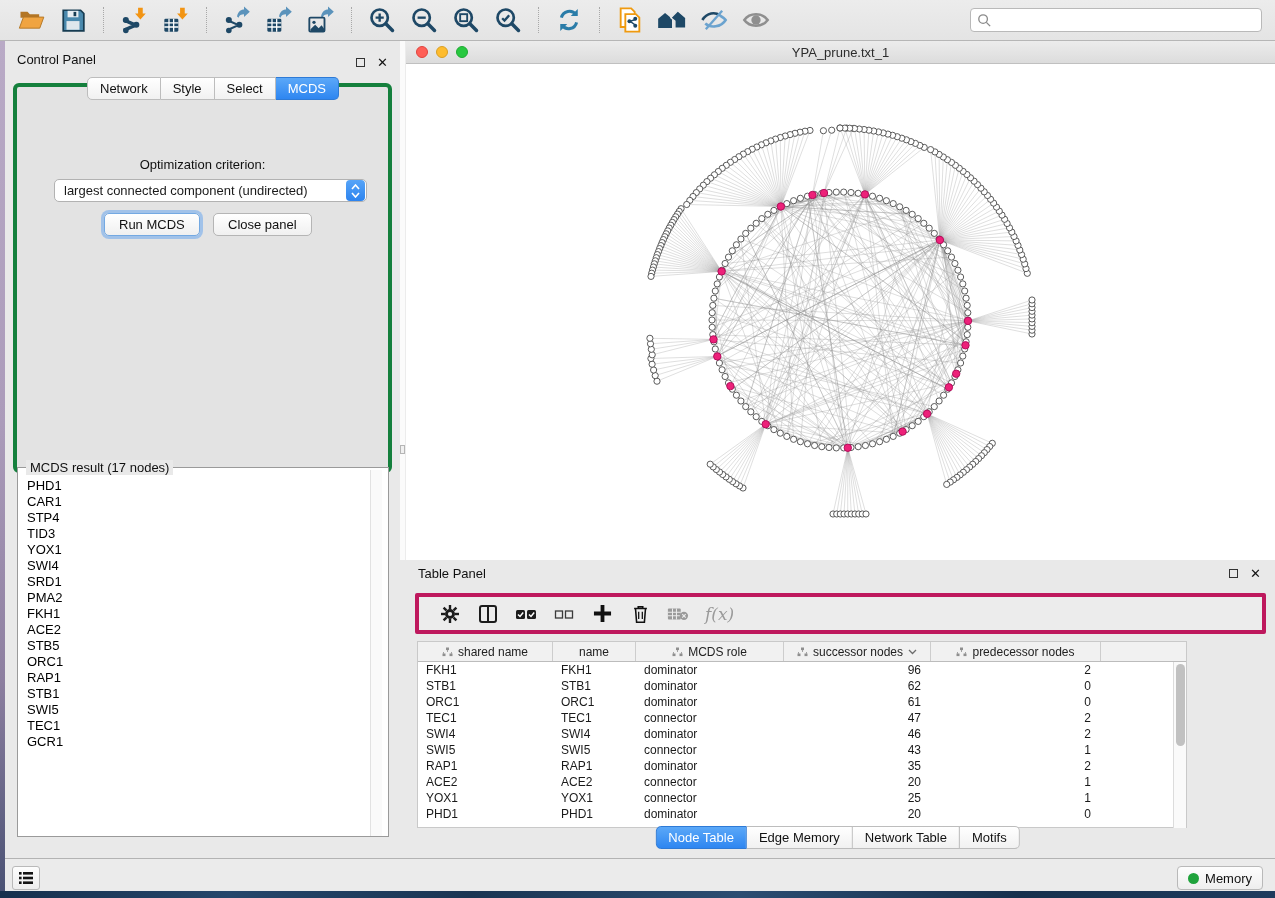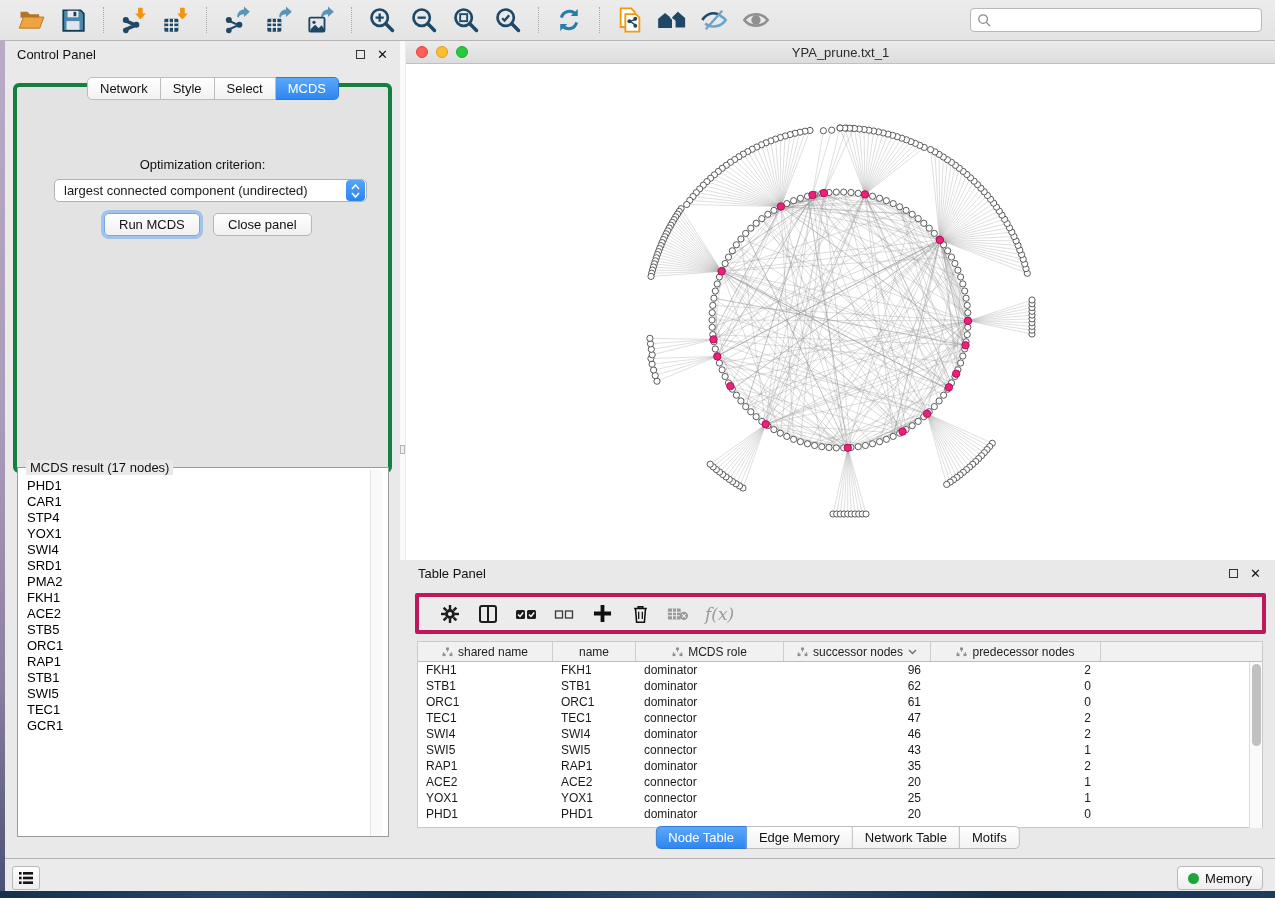--- a/index.html
+++ b/index.html
@@ -13,21 +13,21 @@
 
   
   #main-toolbar { left:0; top:0; width:1275px; height:41px; background:linear-gradient(#ececec,#e4e4e4); border-bottom:1px solid #b6b6b6; display:flex; align-items:center; padding-left:10px; }
   .tb-btn { width:30px; height:30px; display:flex; align-items:center; justify-content:center; margin:0 6px; }
   .tb-sep { width:1px; height:26px; border-left:1px dotted #a8a8a8; margin:0 9px; }
   #quick-search { position:absolute; right:13px; top:8px; width:292px; height:24px; background:#fff; border:1px solid #b9b9b9; border-radius:4px; display:flex; align-items:center; padding-left:6px; }
   #quick-search input { border:none; outline:none; flex:1; font-size:12px; background:transparent; }
 
   
   #control-panel { left:5px; top:41px; width:395px; height:817px; background:#e9e9e9; }
-  .panel-head { height:26px; display:flex; align-items:center; padding:0 12px; }
+  .panel-head { height:26px; display:flex; align-items:flex-end; padding:0 12px; }
   .panel-title { font-size:13px; color:#111; flex:1; }
   .float-box { width:9px; height:9px; border:1.5px solid #333; margin-right:12px; }
   .close-x { font-weight:bold; font-size:13px; color:#111; line-height:9px; }
   #cp-tabpanel { position:absolute; left:8px; top:42px; width:379px; height:390px; background:#e3e3e3; border:4px solid #15803d; border-radius:6px; }
   .segctl { position:absolute; display:flex; }
   #cp-tabs { left:70px; top:-10px; }
   .seg { padding:3px 12px; background:linear-gradient(#ffffff,#f1f1f1); border:1px solid #bdbdbd; border-left-width:0; font-size:13px; color:#111; }
   .seg:first-child { border-left-width:1px; border-radius:5px 0 0 5px; }
   .seg:last-child { border-radius:0 5px 5px 0; }
   .seg.selected { background:linear-gradient(#5ba8f8,#2e86f1); color:#fff; border-color:#2e7ad6; }
@@ -58,21 +58,21 @@
   .light.green { background:#28c840; border:1px solid #1faa33; }
   #net-title { position:absolute; left:0; right:0; text-align:center; font-size:13px; color:#2c2c2c; pointer-events:none; }
   #net-canvas { position:absolute; left:0; top:23px; width:869px; height:496px; background:#fff; }
 
   
   #table-panel { left:400px; top:560px; width:875px; height:298px; background:#e9e9e9; }
   #tp-head { height:26px; display:flex; align-items:center; padding:0 14px 0 18px; }
   #tp-toolbar { position:absolute; left:15px; top:33px; width:851px; height:41px; background:#ececec; border:4px solid #be185d; border-radius:2px; display:flex; align-items:center; padding-left:14px; }
   .tt-btn { width:34px; height:30px; display:flex; align-items:center; justify-content:center; margin-right:4px; }
   #fx-label { font-family:"DejaVu Serif","Liberation Serif",serif; font-style:italic; font-size:17px; color:#9a9a9a; margin-left:6px; }
-  #node-table { position:absolute; left:17px; top:81px; width:846px; height:187px; background:#fff; border:1px solid #c9c9c9; }
+  #node-table { position:absolute; left:17px; top:81px; width:770px; height:187px; background:#fff; border:1px solid #c9c9c9; }
   #nt-header { display:flex; height:20px; background:#f1f1f1; border-bottom:1px solid #bcbcbc; }
   .hcell { display:flex; align-items:center; justify-content:center; font-size:12px; color:#222; border-right:1px solid #cdcdcd; gap:5px; position:relative; }
   .hcell .htxt { white-space:nowrap; }
   .hc0{width:135px;} .hc1{width:83px;} .hc2{width:148px;} .hc3{width:147px;} .hc4{width:170px;} .hcf{flex:1; border-right:none;}
   #nt-body { position:relative; }
   .trow { display:flex; height:16px; }
   .tcell { font-size:12px; line-height:16px; white-space:nowrap; }
   .c0{width:135px; padding-left:8px;} .c1{width:83px; padding-left:8px;} .c2{width:148px; padding-left:8px;}
   .c3{width:147px; text-align:right; padding-right:10px;} .c4{width:170px; text-align:right; padding-right:10px;}
   #nt-scroll { position:absolute; right:0px; top:20px; width:13px; height:166px; background:#fafafa; border-left:1px solid #dcdcdc; }
@@ -266,20 +266,21 @@
     </div>
     <button class="btn" id="run-mcds">Run MCDS</button>
     <button class="btn" id="close-panel">Close panel</button>
   </div>
   <div id="mcds-result">
     <span id="mcds-legend">MCDS result (17 nodes)</span>
     <div id="mcds-list">
         <div class="mcds-item">PHD1</div>
         <div class="mcds-item">CAR1</div>
         <div class="mcds-item">STP4</div>
+        <div class="mcds-item">TID3</div>
         <div class="mcds-item">YOX1</div>
         <div class="mcds-item">SWI4</div>
         <div class="mcds-item">SRD1</div>
         <div class="mcds-item">PMA2</div>
         <div class="mcds-item">FKH1</div>
         <div class="mcds-item">ACE2</div>
         <div class="mcds-item">STB5</div>
         <div class="mcds-item">ORC1</div>
         <div class="mcds-item">RAP1</div>
         <div class="mcds-item">STB1</div>

